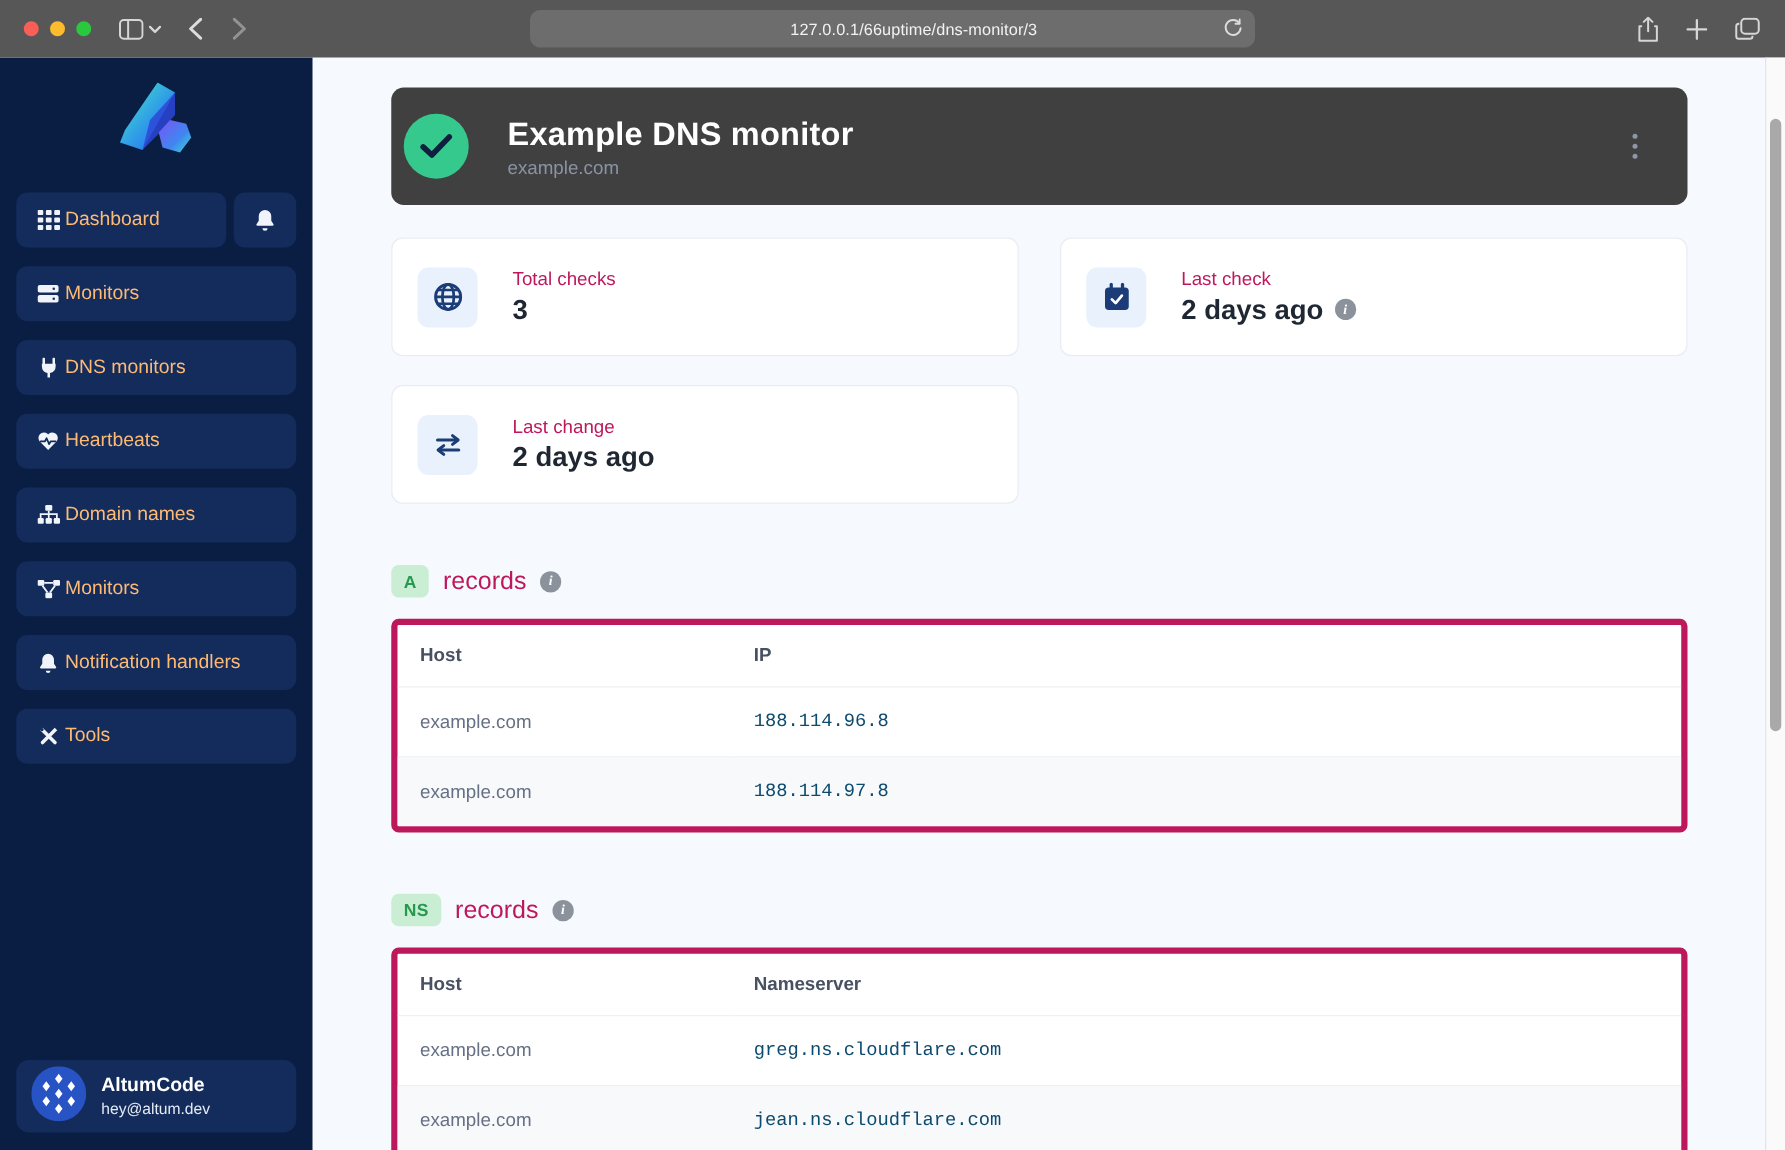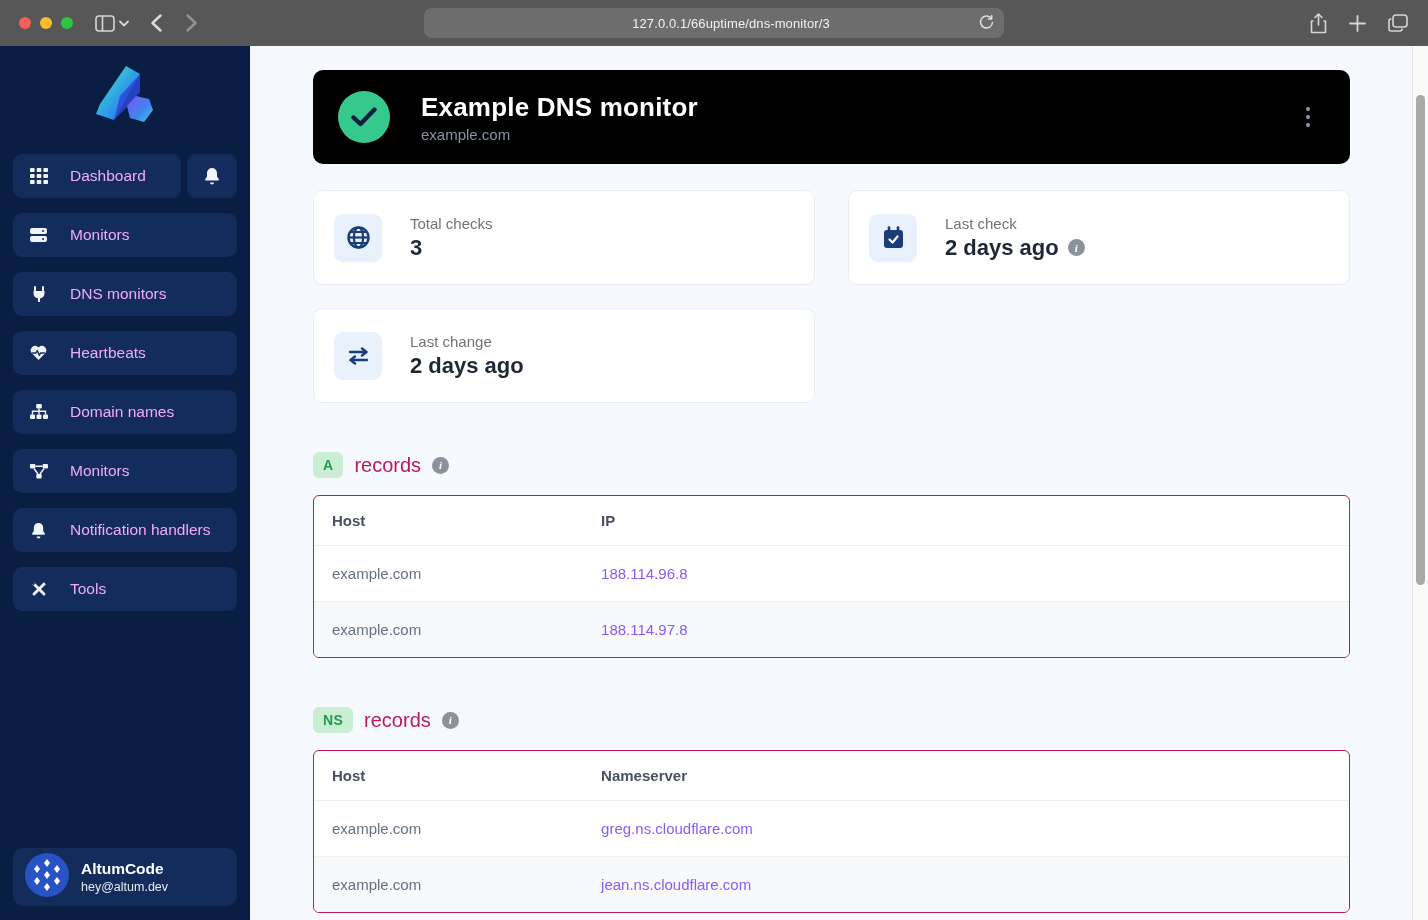--- a/index.html
+++ b/index.html
@@ -24,70 +24,70 @@
   .right-ics { position:absolute; right:20px; top:0; height:46px; display:flex; align-items:center; gap:22px; }
 
   
   .shell { display:flex; height:874px; }
 
   
   .sidebar { width:250px; background:#0a1d43; display:flex; flex-direction:column; padding:0 13px; flex-shrink:0; }
   .logo-box { display:flex; justify-content:center; padding:20px 0 26px; }
   .sb-row { display:flex; gap:6px; }
   .sb-btn { background:#142c5c; border-radius:9px; height:44px; display:flex; align-items:center;
-    padding:0 16px; color:#f0abfc; font-size:15.5px; gap:22px; cursor:pointer; }
+    padding:0 16px; color:#fdba74; font-size:15.5px; gap:4px; cursor:pointer; }
   .sb-btn .ic { width:19px; display:flex; justify-content:center; }
   .sb-btn.dash { flex:1; }
   .sb-btn.bell-btn { width:50px; justify-content:center; padding:0; }
   .sb-menu { margin-top:15px; display:flex; flex-direction:column; gap:15px; }
   .user-card { margin-top:auto; margin-bottom:14px; background:#142c5c; border-radius:10px;
     display:flex; align-items:center; gap:12px; padding:8px 12px; height:58px; cursor:pointer; }
   .user-name { color:#ffffff; font-size:15.5px; font-weight:700; }
   .user-email { color:#e4eaf4; font-size:12.5px; margin-top:2px; }
 
   
   .main { position:relative; flex:1; overflow:hidden; }
   .content { width:1037px; margin-left:63px; }
 
-  .hero { margin-top:24px; height:94px; background:#000000; border-radius:10px;
-    display:flex; align-items:center; padding:0 25px; position:relative; }
+  .hero { margin-top:24px; height:94px; background:#404040; border-radius:10px;
+    display:flex; align-items:center; padding:0 10px; position:relative; }
   .check-circle { width:52px; height:52px; border-radius:50%; background:#35c98e;
     display:flex; align-items:center; justify-content:center; flex-shrink:0; }
   .hero-text { margin-left:31px; }
   .hero-title { color:#ffffff; font-size:26px; font-weight:700; letter-spacing:.2px; }
   .hero-sub { color:#8a93a5; font-size:15px; margin-top:3px; }
   .kebab { position:absolute; right:34px; top:50%; transform:translateY(-50%); display:flex;
     flex-direction:column; gap:4px; cursor:pointer; padding:6px; }
   .kebab span { width:4px; height:4px; border-radius:50%; background:#8e97a8; }
 
   .stats { margin-top:26px; display:grid; grid-template-columns:1fr 1fr; column-gap:33px; row-gap:23px; }
   .stat-card { background:#ffffff; border:1px solid #e9edf2; border-radius:9px; height:95px;
     display:flex; align-items:center; padding:0 20px; }
   .stat-ic { width:48px; height:48px; border-radius:9px; background:#e8f1fc;
     display:flex; align-items:center; justify-content:center; flex-shrink:0; }
   .stat-body { margin-left:28px; }
-  .stat-label { color:#737373; font-size:15px; }
+  .stat-label { color:#be185d; font-size:15px; }
   .stat-value-row { display:flex; align-items:center; gap:9px; margin-top:3px; }
   .stat-value { color:#1f2733; font-size:22px; font-weight:700; }
 
   .info-ic { width:17px; height:17px; border-radius:50%; background:#8b929b; color:#ffffff;
     font-size:11px; font-weight:700; display:inline-flex; align-items:center; justify-content:center;
     font-family:"Liberation Serif","DejaVu Serif",serif; font-style:italic; }
 
   .section-head { display:flex; align-items:center; gap:11px; margin-top:49px; margin-bottom:17px; }
   .badge { background:#c9eed3; color:#27994f; font-weight:700; font-size:14px;
     padding:5px 10px; border-radius:6px; letter-spacing:.3px; }
   .section-title { color:#be185d; font-size:20px; }
 
-  .tbl-card { background:#ffffff; border:1px solid #be185d; border-radius:6px; overflow:hidden; }
+  .tbl-card { background:#ffffff; border:5px solid #be185d; border-radius:6px; overflow:hidden; }
   table { width:100%; border-collapse:collapse; font-size:15px; }
   th { text-align:left; color:#475161; font-weight:700; padding:16px 18px; border-bottom:1px solid #eef0f3; }
   td { padding:19px 18px; }
   td.host { color:#667084; }
-  td.val { color:#8b5cf6; }
+  td.val { color:#0c4a6e;font-family:Liberation Mono, monospace; }
   tr.stripe { background:#f7f9fb; }
   tr + tr td { border-top:1px solid #eef0f3; }
   col.c0 { width:26%; }
 
   
   .scrollbar { position:absolute; top:0; right:0; width:16px; height:874px;
     background:#fafafa; border-left:1px solid #e4e4e4; }
   .thumb { position:absolute; top:49px; left:3px; width:9px; height:490px; background:#a9a9a9; border-radius:5px; }
 </style>
 </head>

